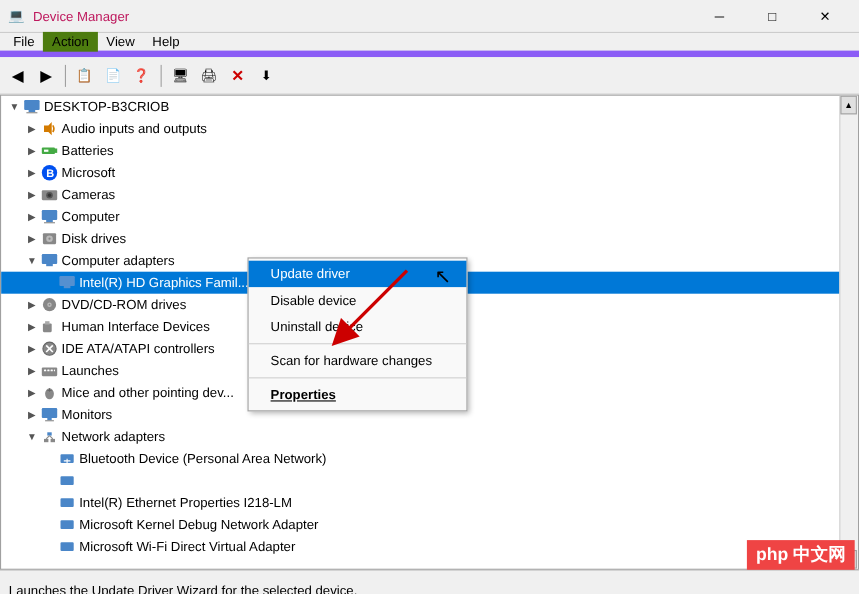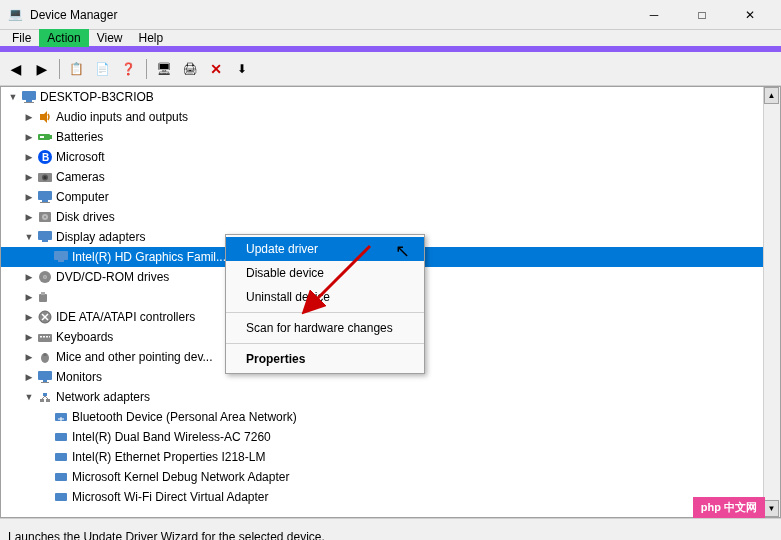--- a/index.html
+++ b/index.html
@@ -23,21 +23,21 @@
       border-bottom: 1px solid #ccc;
     }
     .title-bar-icon {
       width: 16px;
       height: 16px;
       margin-right: 6px;
     }
     .title-bar-text {
       flex: 1;
       font-size: 12px;
-      color: #000000;
+      color: #be185d;
     }
     .title-bar-controls {
       display: flex;
       gap: 2px;
     }
     .title-btn {
       width: 46px;
       height: 30px;
       display: flex;
       align-items: center;
@@ -57,21 +57,21 @@
       align-items: center;
       padding: 0 4px;
       border-bottom: 6px solid #8b5cf6;
     }
     .menu-item {
       padding: 2px 8px;
       cursor: pointer;
       font-size: 12px;
       color: #000;
     }
-    .menu-item.active { background: #22c55e; text-align: right; }
+    .menu-item.active { background: #4d7c0f; text-align: right; }
 
     
     .toolbar {
       background: #f0f0f0;
       height: 34px;
       display: flex;
       align-items: center;
       padding: 0 4px;
       border-bottom: 1px solid #d0d0d0;
       gap: 2px;
@@ -182,30 +182,30 @@
       color: #000;
       display: flex;
       align-items: center;
     }
     .context-menu-item.highlighted { background: #0078d7; color: #fff; }
     .context-menu-sep {
       height: 1px;
       background: #d0d0d0;
       margin: 3px 0;
     }
-    .context-menu-item.bold { font-weight: bold; }
+    .context-menu-item.bold { font-weight: bold; text-decoration: underline; }
 
     
     .watermark {
       position: absolute;
       bottom: 22px;
-      right: 16px;
-      background: #ec4899;
+      right: 4px;
+      background: #ef4444;
       color: #fff;
-      font-size: 11px;
+      font-size: 16px;
       padding: 3px 8px;
       font-weight: bold;
       z-index: 50;
     }
     .icon-audio { color: #d47b00; }
   </style>
 </head>
 <body>
 
 <div class="title-bar">
@@ -326,21 +326,21 @@
     </div>
 
     <div class="tree-item indent-1">
       <span class="expand-icon">▼</span>
       <span class="item-icon">
         <svg width="16" height="16" viewBox="0 0 16 16">
             <rect x="1" y="2" width="14" height="9" rx="1" fill="#4a86c8"></rect>
             <rect x="5" y="11" width="6" height="2" fill="#4a86c8"></rect>
           </svg>
       </span>
-      <span class="tree-label">Display adapters</span>
+      <span class="tree-label">Computer adapters</span>
     </div>
 
     <div class="tree-item indent-2 selected">
       <span class="expand-icon"></span>
       <span class="item-icon">
         <svg width="16" height="16" viewBox="0 0 16 16">
             <rect x="1" y="2" width="14" height="9" rx="1" fill="#5590d0"></rect>
             <rect x="5" y="11" width="6" height="2" fill="#5590d0"></rect>
           </svg>
       </span>
@@ -360,20 +360,21 @@
     </div>
 
     <div class="tree-item indent-1">
       <span class="expand-icon">▶</span>
       <span class="item-icon">
         <svg width="16" height="16" viewBox="0 0 16 16">
             <rect x="2" y="5" width="8" height="8" rx="1" fill="#888"></rect>
             <rect x="4" y="3" width="4" height="3" fill="#aaa"></rect>
           </svg>
       </span>
+      <span class="tree-label">Human Interface Devices</span>
     </div>
 
     <div class="tree-item indent-1">
       <span class="expand-icon">▶</span>
       <span class="item-icon">
         <svg width="16" height="16" viewBox="0 0 16 16">
             <circle cx="8" cy="8" r="6" fill="#888" stroke="#666" stroke-width="1"></circle>
             <line x1="5" y1="5" x2="11" y2="11" stroke="#fff" stroke-width="1.5"></line>
             <line x1="11" y1="5" x2="5" y2="11" stroke="#fff" stroke-width="1.5"></line>
           </svg>
@@ -385,21 +386,21 @@
       <span class="expand-icon">▶</span>
       <span class="item-icon">
         <svg width="16" height="16" viewBox="0 0 16 16">
             <rect x="1" y="5" width="14" height="8" rx="1" fill="#888"></rect>
             <rect x="3" y="7" width="2" height="1.5" fill="#fff" rx="0.3"></rect>
             <rect x="6" y="7" width="2" height="1.5" fill="#fff" rx="0.3"></rect>
             <rect x="9" y="7" width="2" height="1.5" fill="#fff" rx="0.3"></rect>
             <rect x="12" y="7" width="1" height="1.5" fill="#fff" rx="0.3"></rect>
           </svg>
       </span>
-      <span class="tree-label">Keyboards</span>
+      <span class="tree-label">Launches</span>
     </div>
 
     <div class="tree-item indent-1">
       <span class="expand-icon">▶</span>
       <span class="item-icon">
         <svg width="16" height="16" viewBox="0 0 16 16">
             <ellipse cx="8" cy="9" rx="4" ry="5" fill="#888"></ellipse>
             <rect x="7.5" y="4" width="1" height="3" fill="#666"></rect>
             <line x1="6" y1="6" x2="10" y2="6" stroke="#666" stroke-width="0.8"></line>
           </svg>
@@ -446,21 +447,20 @@
       <span class="tree-label">Bluetooth Device (Personal Area Network)</span>
     </div>
 
     <div class="tree-item indent-2">
       <span class="expand-icon"></span>
       <span class="item-icon">
         <svg width="16" height="16" viewBox="0 0 16 16">
             <rect x="2" y="4" width="12" height="8" rx="1" fill="#4a86c8"></rect>
           </svg>
       </span>
-      <span class="tree-label">Intel(R) Dual Band Wireless-AC 7260</span>
     </div>
 
     <div class="tree-item indent-2">
       <span class="expand-icon"></span>
       <span class="item-icon">
         <svg width="16" height="16" viewBox="0 0 16 16">
             <rect x="2" y="4" width="12" height="8" rx="1" fill="#4a86c8"></rect>
           </svg>
       </span>
       <span class="tree-label">Intel(R) Ethernet Properties I218-LM</span>

